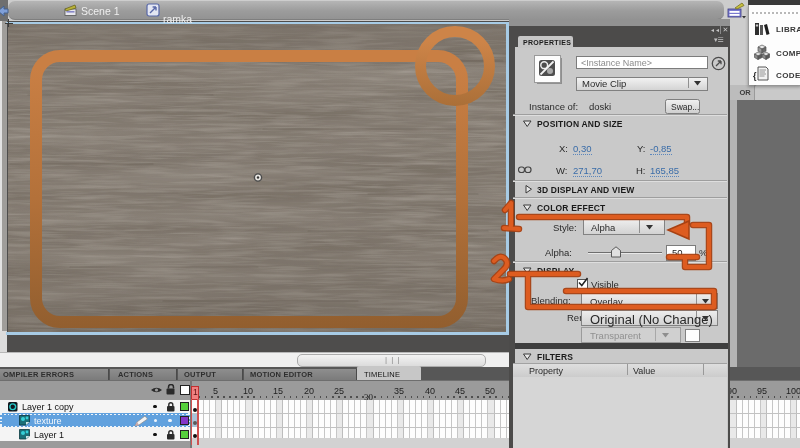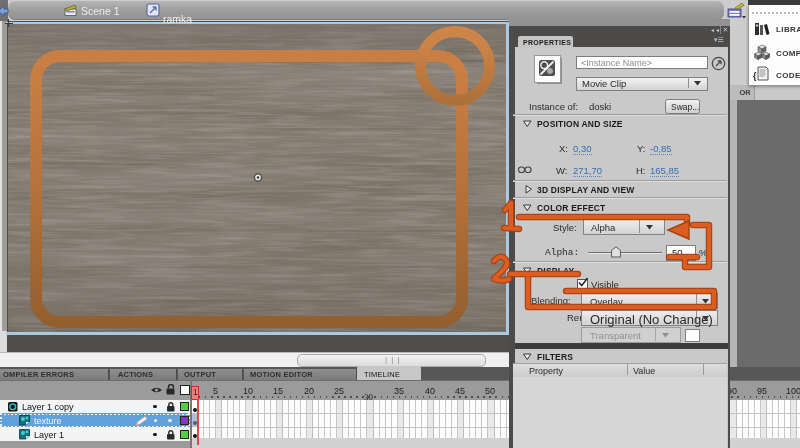--- a/index.html
+++ b/index.html
@@ -340,21 +340,21 @@
 <div class="txt" style="left:537px;top:203px;font-size:8.5px;font-weight:bold;color:#1a1a1a;letter-spacing:0.2px;">COLOR EFFECT</div>
 
 <div class="txt" style="left:553px;top:221.5px;font-size:9.5px;color:#2a2a2a;">Style:</div>
 <div class="abs" style="left:583px;top:219px;width:80px;height:14px;background:linear-gradient(#ededed,#d2d2d2);border:1px solid #828282;"></div>
 <div class="abs" style="left:639px;top:219.5px;width:1px;height:13px;background:#909090;"></div>
 <div class="txt" style="left:591px;top:222px;font-size:9.5px;color:#2a2a2a;">Alpha</div>
 <svg class="abs" style="left:646px;top:224.5px;" width="8" height="5">
     <path d="M0,0 L7,0 L3.5,4.5 Z" fill="#333"></path>
   </svg>
 
-<div class="txt" style="left:545px;top:247px;font-size:9.5px;color:#2a2a2a;font-family:Liberation Mono, monospace;">Alpha:</div>
+<div class="txt" style="left:545px;top:247px;font-size:9.5px;color:#2a2a2a;">Alpha:</div>
 <div class="abs" style="left:588px;top:251.5px;width:74px;height:1.5px;background:#6e6e6e;"></div>
 <div class="abs" style="left:588px;top:253px;width:74px;height:1px;background:#e8e8e8;"></div>
 <svg class="abs" style="left:611px;top:246px;" width="10" height="12">
     <path d="M0.5,4.5 L5,0.8 L9.5,4.5 L9.5,11 L0.5,11 Z" fill="#e0e0e0" stroke="#5a5a5a" stroke-width="1"></path>
   </svg>
 <div class="abs" style="left:666px;top:244.5px;width:28px;height:14px;background:#fff;border:1px solid #7c7c7c;"></div>
 <div class="txt" style="left:672px;top:247px;font-size:9.5px;color:#1a1a1a;">50</div>
 <div class="txt" style="left:699px;top:247px;font-size:9.5px;color:#2a2a2a;">%</div>
 
 <div class="abs" style="left:513px;top:261px;width:214px;height:1px;background:#9e9e9e;"></div>

